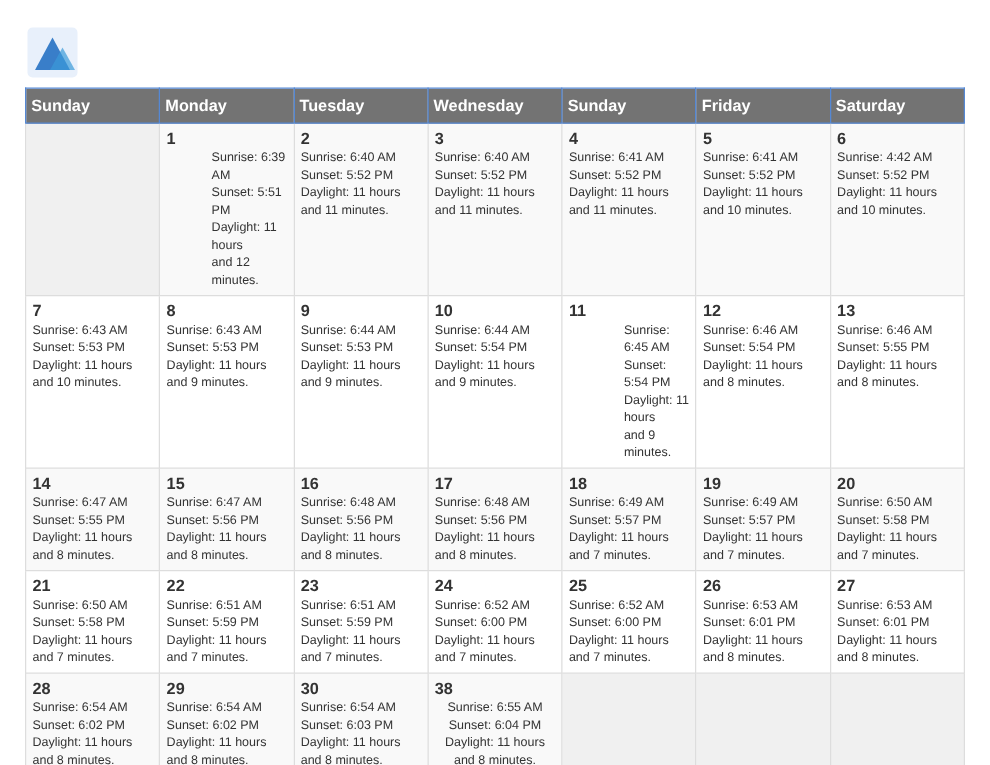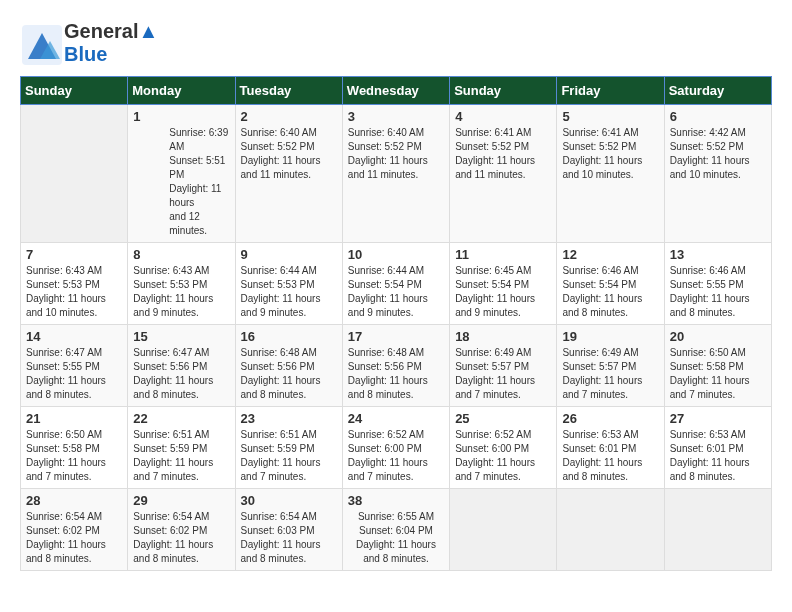--- a/index.html
+++ b/index.html
@@ -38,21 +38,21 @@
       font-size: 15px;
       color: #555;
       margin-top: 2px;
     }
     .calendar {
       width: 100%;
       border-collapse: collapse;
       border: 1px solid #ccc;
     }
     .calendar th {
-      background-color: #14532d;
+      background-color: #737373;
       color: #fff;
       font-size: 13px;
       font-weight: bold;
       padding: 6px 4px;
       text-align: left;
       border: 1px solid #5588d4;
     }
     .calendar td {
       vertical-align: top;
       border: 1px solid #ddd;
@@ -88,24 +88,20 @@
 <body>
 
 <div class="header">
   <div class="logo">
     <div class="logo-icon">
       <svg width="44" height="44" viewBox="0 0 44 44">
         <rect x="2" y="2" width="40" height="40" rx="4" fill="#e8f0fb"></rect>
         <polygon points="8,36 22,10 36,36" fill="#1a6abf" opacity="0.85"></polygon>
         <polygon points="20,36 30,18 40,36" fill="#3a9ad9" opacity="0.7"></polygon>
       </svg>
-    </div>
-    <div>
-      <div style="font-size:20px;font-weight:bold;color:#333;">General<span style="color:#1a6abf;">▲</span></div>
-      <div style="font-size:20px;font-weight:bold;color:#1a6abf;">Blue</div>
     </div>
   </div>
   <div class="title-block">
     <div class="month-title"></div>
     <div class="location-title"></div>
   </div>
 </div>
 
 <table class="calendar">
   <thead>
@@ -189,21 +185,21 @@
         </td>
         <td>
           <span class="day-num">10</span>
           <div class="day-info" style="white-space: pre-line;">Sunrise: 6:44 AM
 Sunset: 5:54 PM
 Daylight: 11 hours
 and 9 minutes.</div>
         </td>
         <td>
           <span class="day-num">11</span>
-          <div class="day-info" style="white-space: pre-line;">Sunrise: 6:45 AM
+          <div class="day-info" style="white-space: pre-line; margin-left: 44px;">Sunrise: 6:45 AM
 Sunset: 5:54 PM
 Daylight: 11 hours
 and 9 minutes.</div>
         </td>
         <td>
           <span class="day-num">12</span>
           <div class="day-info" style="white-space: pre-line;">Sunrise: 6:46 AM
 Sunset: 5:54 PM
 Daylight: 11 hours
 and 8 minutes.</div>

